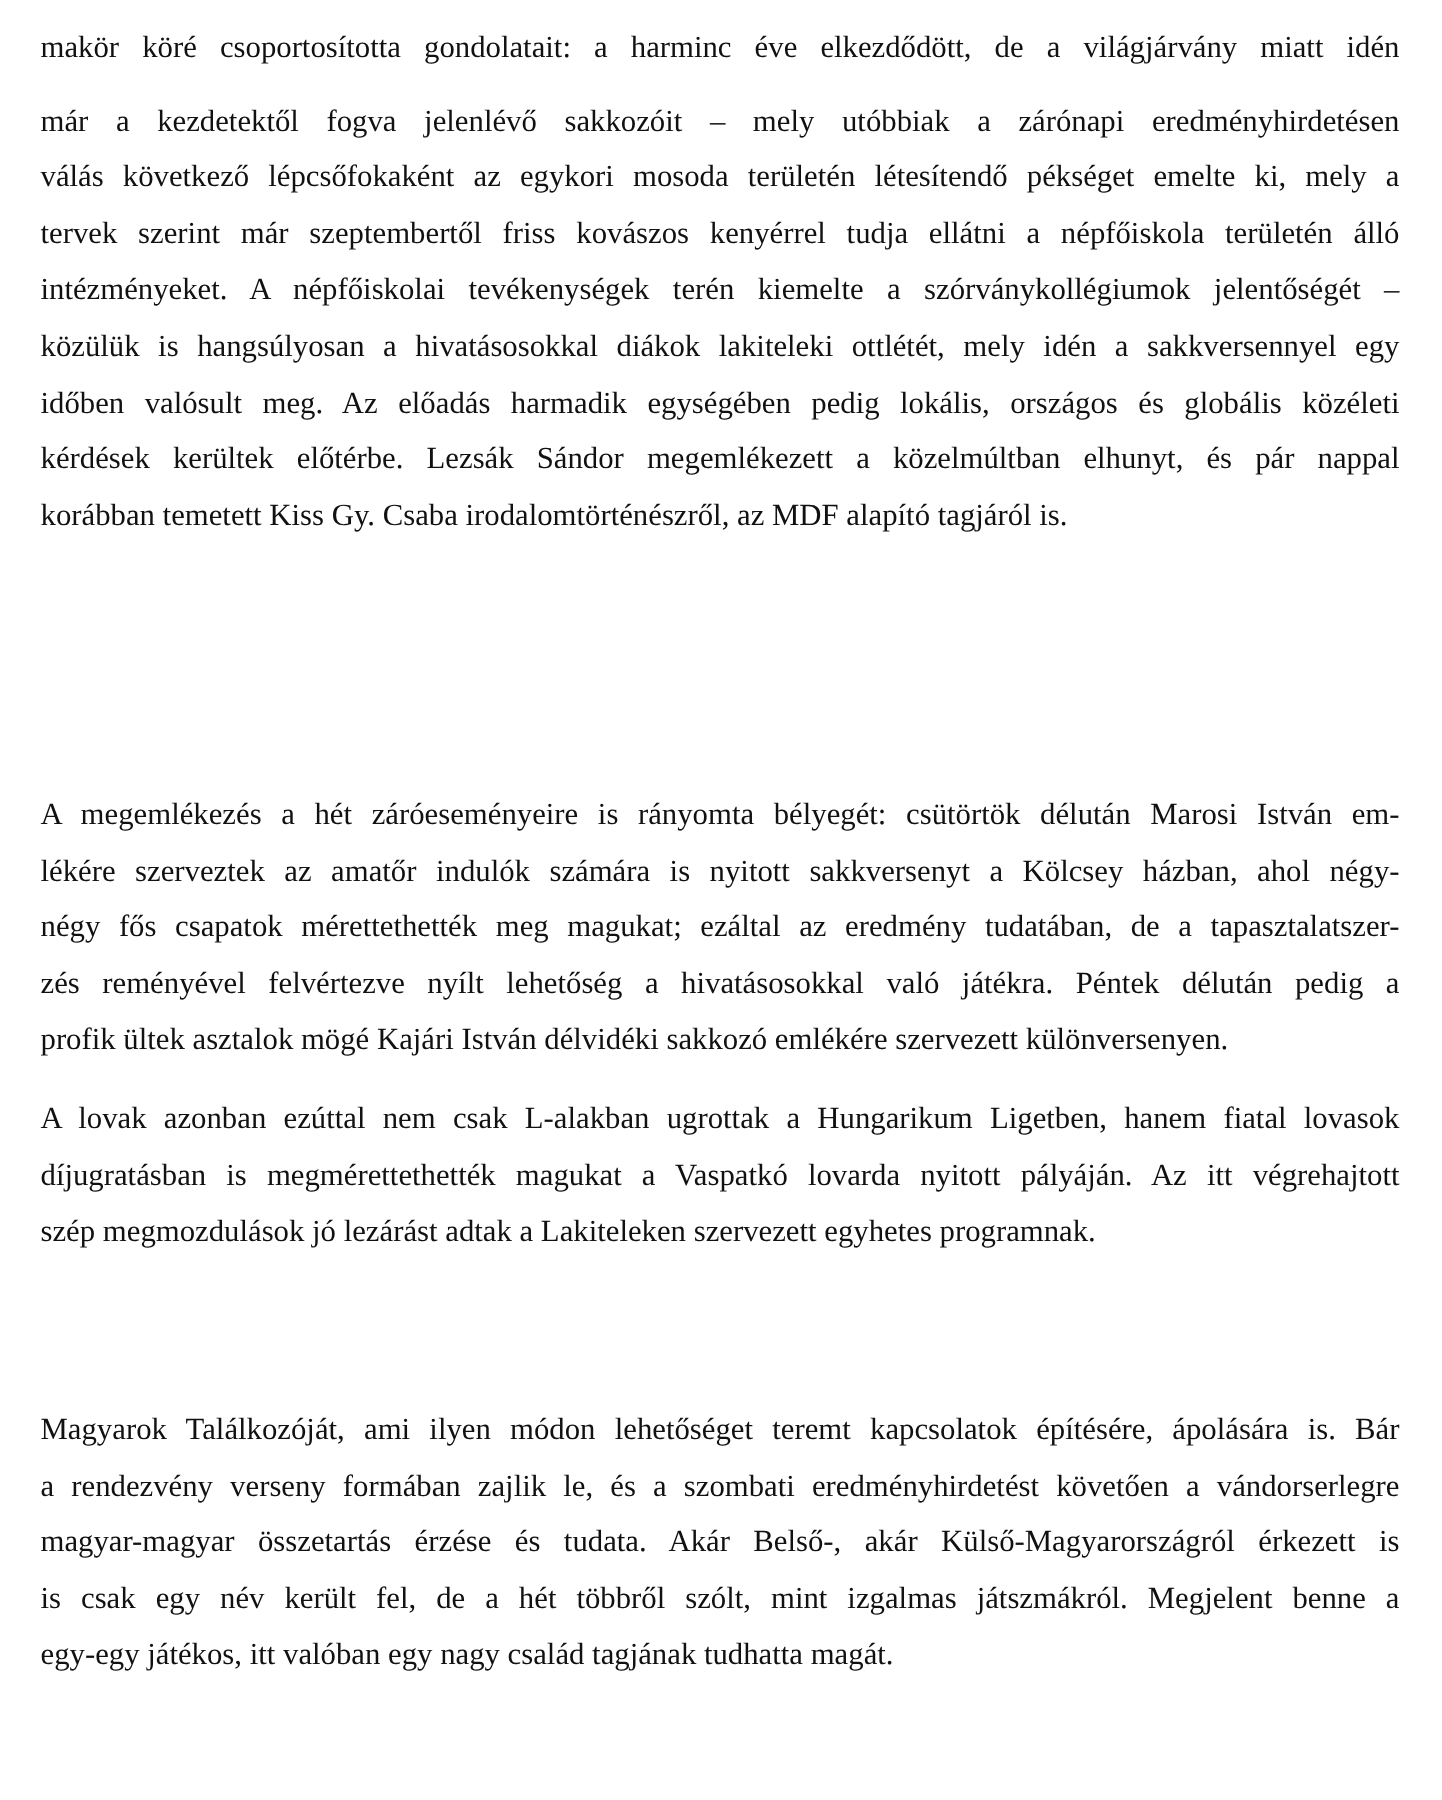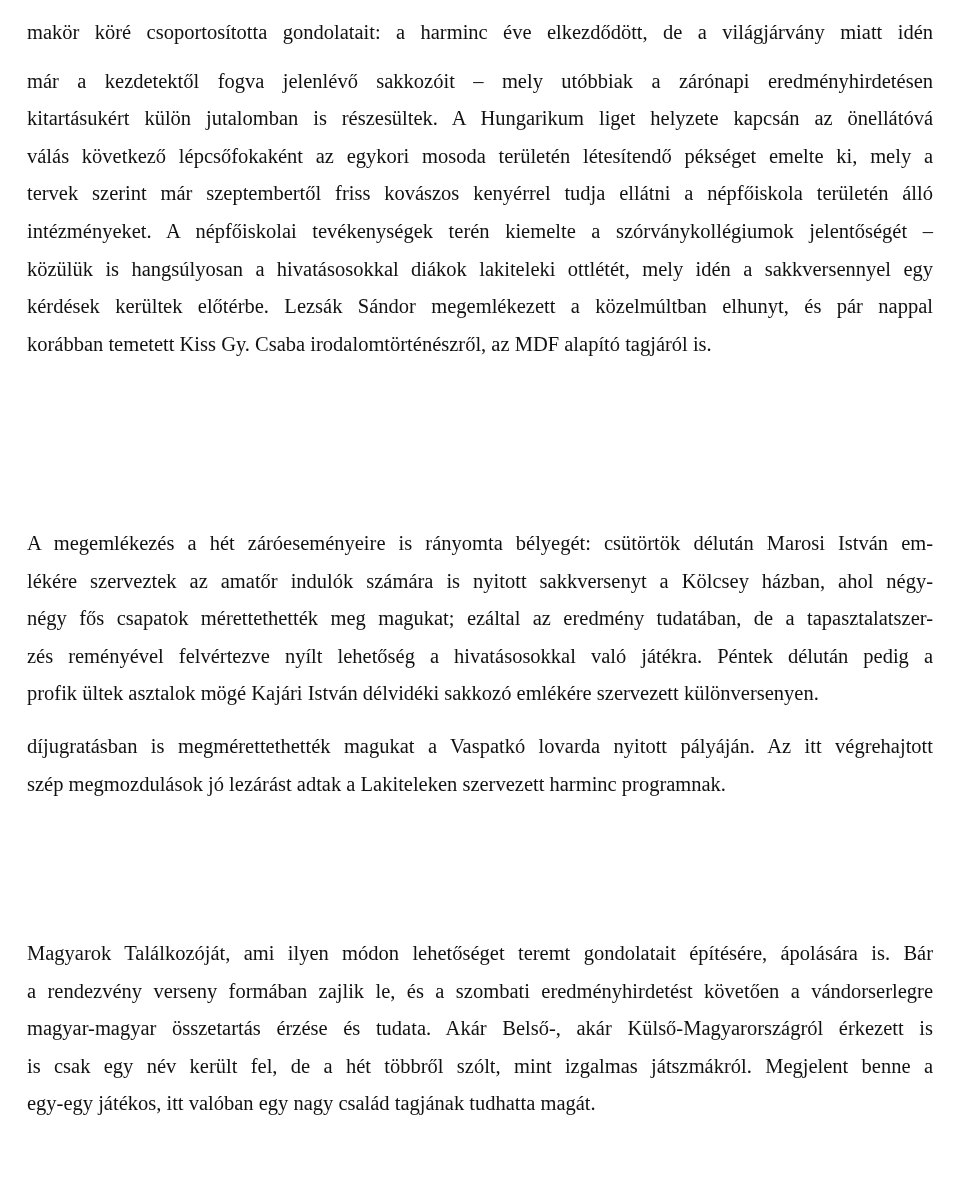--- a/index.html
+++ b/index.html
@@ -18,43 +18,44 @@
   .line.last { text-align-last: left; }
 </style>
 </head>
 <body>
 
 <div class="page">
 
   <div class="para" style="top: 14px;">
     <span class="line" style="word-spacing: 0px;">makör köré csoportosította gondolatait: a harminc éve elkezdődött, de a világjárvány miatt idén</span>
     <span class="line" style="word-spacing: 0px; margin-top: 11px;">már a kezdetektől fogva jelenlévő sakkozóit – mely utóbbiak a zárónapi eredményhirdetésen</span>
-    <span class="line" style="word-spacing: 0px;">kitartásukért külön jutalomban is részesültek. A Hungarikum liget helyzete kapcsán az önellátóvá</span>
     <span class="line" style="word-spacing: 0px;">válás következő lépcsőfokaként az egykori mosoda területén létesítendő pékséget emelte ki, mely a</span>
     <span class="line" style="word-spacing: 0px;">tervek szerint már szeptembertől friss kovászos kenyérrel tudja ellátni a népfőiskola területén álló</span>
     <span class="line" style="word-spacing: 0px;">intézményeket. A népfőiskolai tevékenységek terén kiemelte a szórványkollégiumok jelentőségét –</span>
     <span class="line" style="word-spacing: 0px;">közülük is hangsúlyosan a hivatásosokkal diákok lakiteleki ottlétét, mely idén a sakkversennyel egy</span>
+    <span class="line" style="word-spacing: 0px;">időben valósult meg. Az előadás harmadik egységében pedig lokális, országos és globális közéleti</span>
     <span class="line" style="word-spacing: 0px;">kérdések kerültek előtérbe. Lezsák Sándor megemlékezett a közelmúltban elhunyt, és pár nappal</span>
     <span class="line last">korábban temetett Kiss Gy. Csaba irodalomtörténészről, az MDF alapító tagjáról is.</span>
   </div>
 
   <div class="para" style="top: 525px;">
     <span class="line" style="word-spacing: 0px;">A megemlékezés a hét záróeseményeire is rányomta bélyegét: csütörtök délután Marosi István em-</span>
     <span class="line" style="word-spacing: 0px;">lékére szerveztek az amatőr indulók számára is nyitott sakkversenyt a Kölcsey házban, ahol négy-</span>
     <span class="line" style="word-spacing: 0px;">négy fős csapatok mérettethették meg magukat; ezáltal az eredmény tudatában, de a tapasztalatszer-</span>
     <span class="line" style="word-spacing: 0px;">zés reményével felvértezve nyílt lehetőség a hivatásosokkal való játékra. Péntek délután pedig a</span>
     <span class="line last">profik ültek asztalok mögé Kajári István délvidéki sakkozó emlékére szervezett különversenyen.</span>
   </div>
 
   <div class="para" style="top: 728px;">
+    <span class="line" style="word-spacing: 0px;">A lovak azonban ezúttal nem csak L-alakban ugrottak a Hungarikum Ligetben, hanem fiatal lovasok</span>
     <span class="line" style="word-spacing: 0px;">díjugratásban is megmérettethették magukat a Vaspatkó lovarda nyitott pályáján. Az itt végrehajtott</span>
-    <span class="line last">szép megmozdulások jó lezárást adtak a Lakiteleken szervezett harminc programnak.</span>
+    <span class="line last">szép megmozdulások jó lezárást adtak a Lakiteleken szervezett egyhetes programnak.</span>
   </div>
 
   <div class="para" style="top: 935px;">
-    <span class="line" style="word-spacing: 0px;">Magyarok Találkozóját, ami ilyen módon lehetőséget teremt gondolatait építésére, ápolására is. Bár</span>
+    <span class="line" style="word-spacing: 0px;">Magyarok Találkozóját, ami ilyen módon lehetőséget teremt kapcsolatok építésére, ápolására is. Bár</span>
     <span class="line" style="word-spacing: 0px;">a rendezvény verseny formában zajlik le, és a szombati eredményhirdetést követően a vándorserlegre</span>
     <span class="line" style="word-spacing: 0px;">magyar-magyar összetartás érzése és tudata. Akár Belső-, akár Külső-Magyarországról érkezett is</span>
     <span class="line" style="word-spacing: 0px;">is csak egy név került fel, de a hét többről szólt, mint izgalmas játszmákról. Megjelent benne a</span>
     <span class="line last">egy-egy játékos, itt valóban egy nagy család tagjának tudhatta magát.</span>
   </div>
 
 </div>
 
 </body></html>

